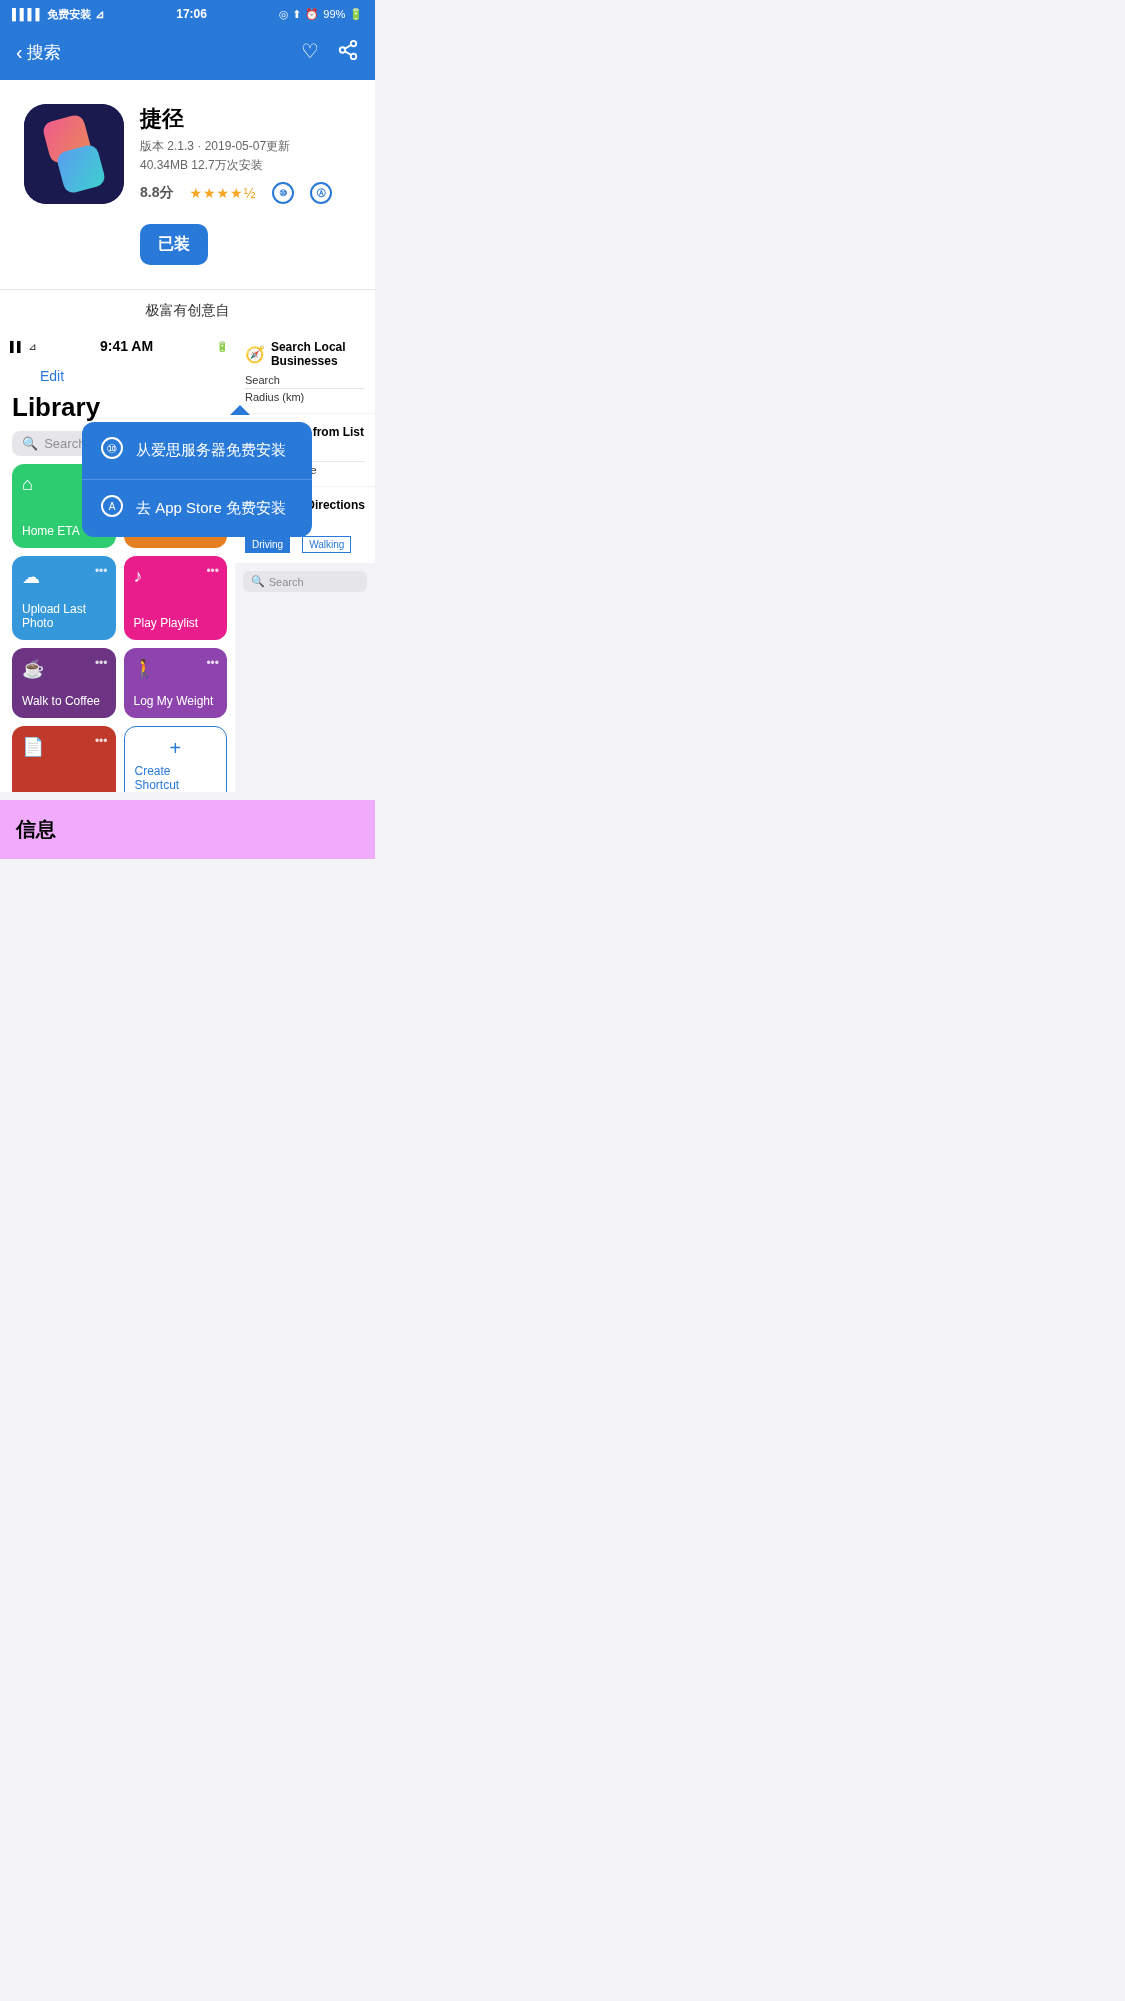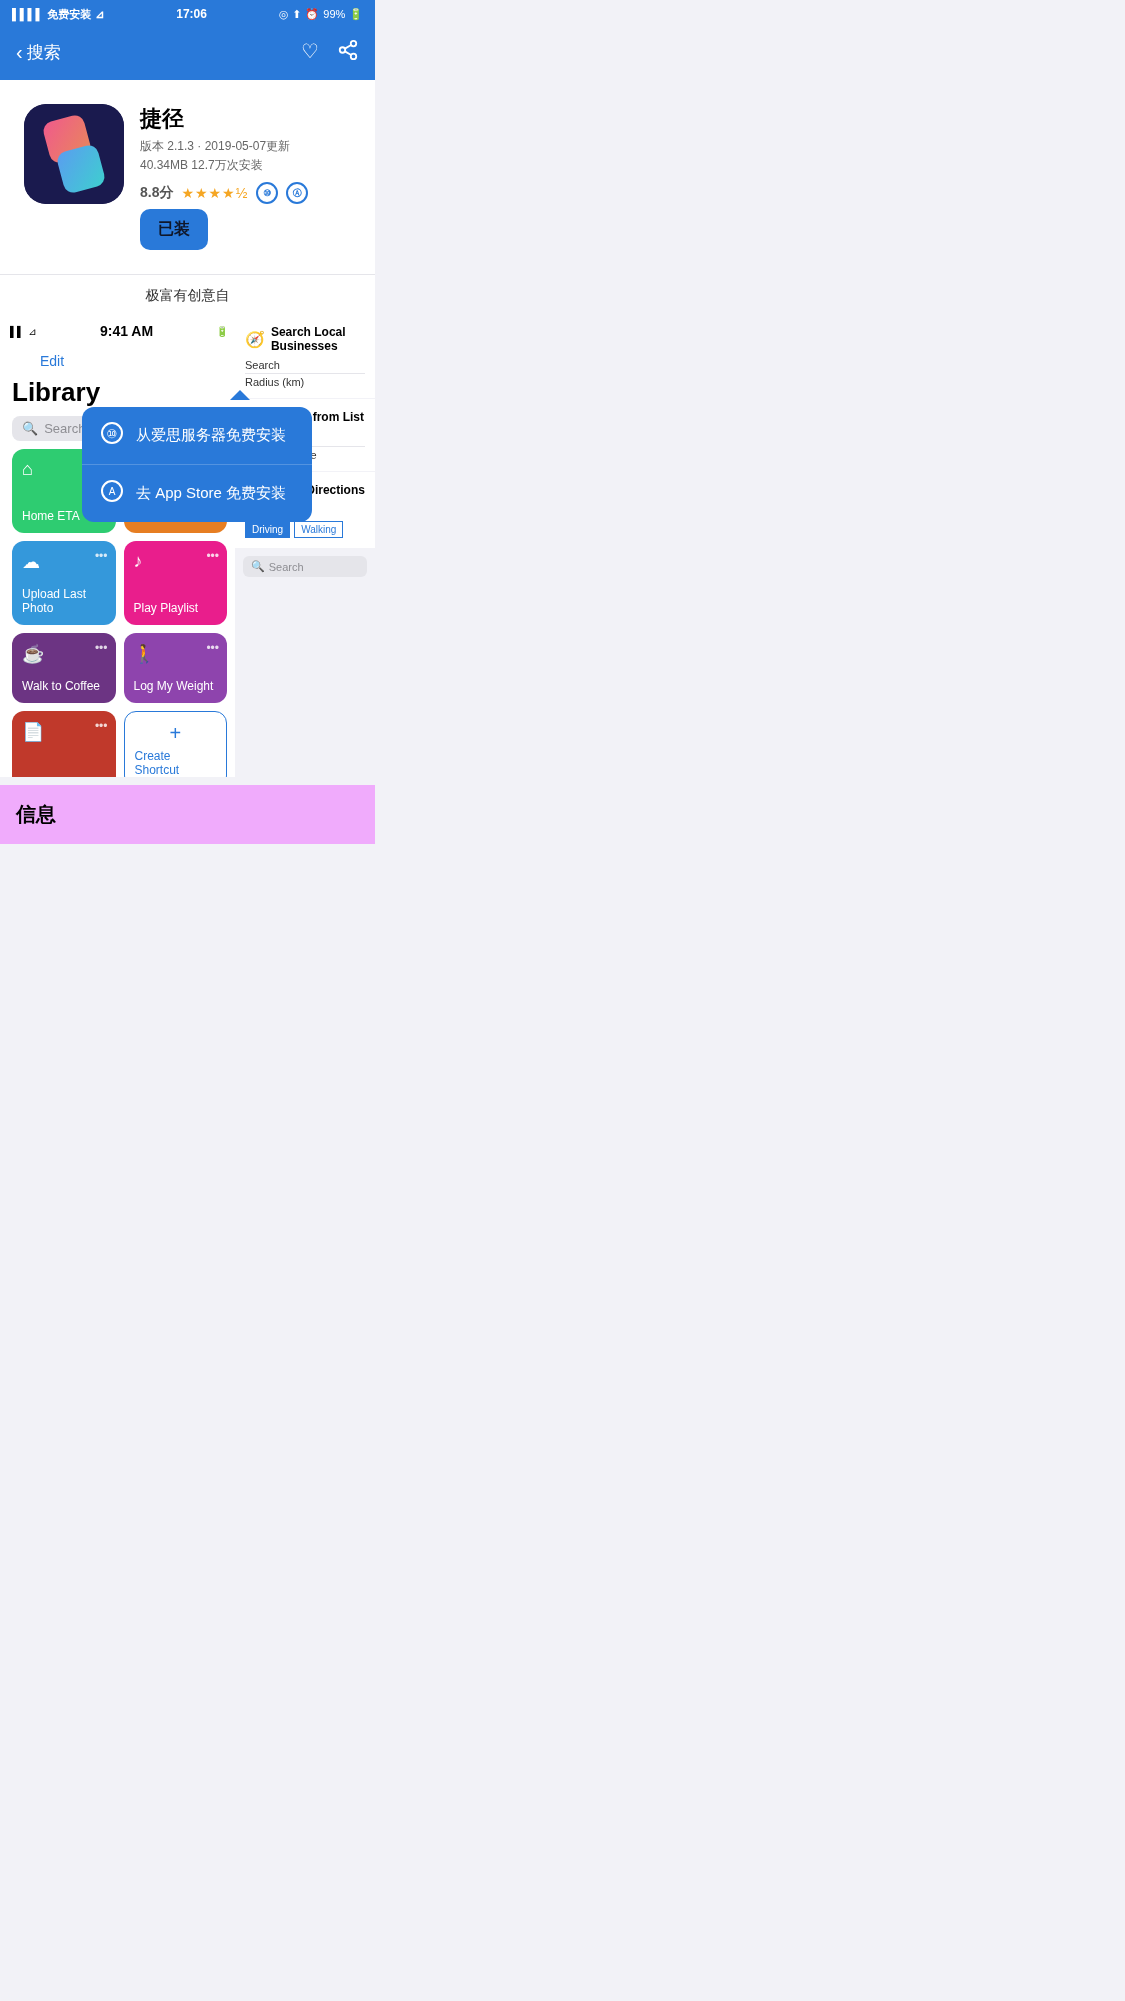--- a/index.html
+++ b/index.html
@@ -55,34 +55,34 @@
       background: #1a1a4e;
       display: flex;
       align-items: center;
       justify-content: center;
     }
     .app-icon-svg { width: 100px; height: 100px; }
     .app-details { flex: 1; }
     .app-name { font-size: 22px; font-weight: 600; color: #000; margin-bottom: 4px; }
     .app-meta { font-size: 12px; color: #666; margin-bottom: 2px; }
     .app-size { font-size: 12px; color: #666; margin-bottom: 8px; }
-    .app-rating-row { display: flex; align-items: center; gap: 8px; }
+    .app-rating-row { display: flex; align-items: center; gap: 16px; }
     .rating-score { font-size: 14px; font-weight: 600; color: #555; }
     .stars { color: #f5a623; font-size: 14px; letter-spacing: 1px; }
     .badge { width: 22px; height: 22px; border-radius: 50%; border: 2px solid #2979d9; display: flex; align-items: center; justify-content: center; font-size: 9px; color: #2979d9; font-weight: 700; }
     .install-btn {
       background: #2979d9;
-      color: #0f172a;
+      color: #ffffff;
       border: none;
       border-radius: 10px;
       padding: 10px 18px;
       font-size: 16px;
       font-weight: 600;
       cursor: pointer;
-      margin-top: 5px;
+      margin-top: 20px;
       align-self: flex-start;
     }
 
     
     .desc-section {
       background: white;
       padding: 12px 16px;
       font-size: 14px;
       color: #333;
       border-top: 1px solid #e5e5ea;
@@ -190,21 +190,21 @@
       gap: 6px;
       margin-bottom: 4px;
     }
     .action-icon { font-size: 16px; }
     .action-title { font-size: 12px; font-weight: 600; color: #000; }
     .action-field { font-size: 11px; color: #333; padding: 2px 0; border-bottom: 1px solid #e5e5ea; }
     .action-field:last-child { border-bottom: none; }
 
     .mode-toggle {
       display: flex;
-      gap: 4px;
+      gap: 12px;
       margin-top: 4px;
     }
     .mode-btn {
       padding: 2px 6px;
       font-size: 10px;
       border: 1px solid #2979d9;
     }
     .mode-btn.active { background: #2979d9; color: white; }
     .mode-btn.inactive { background: white; color: #2979d9; }
 

